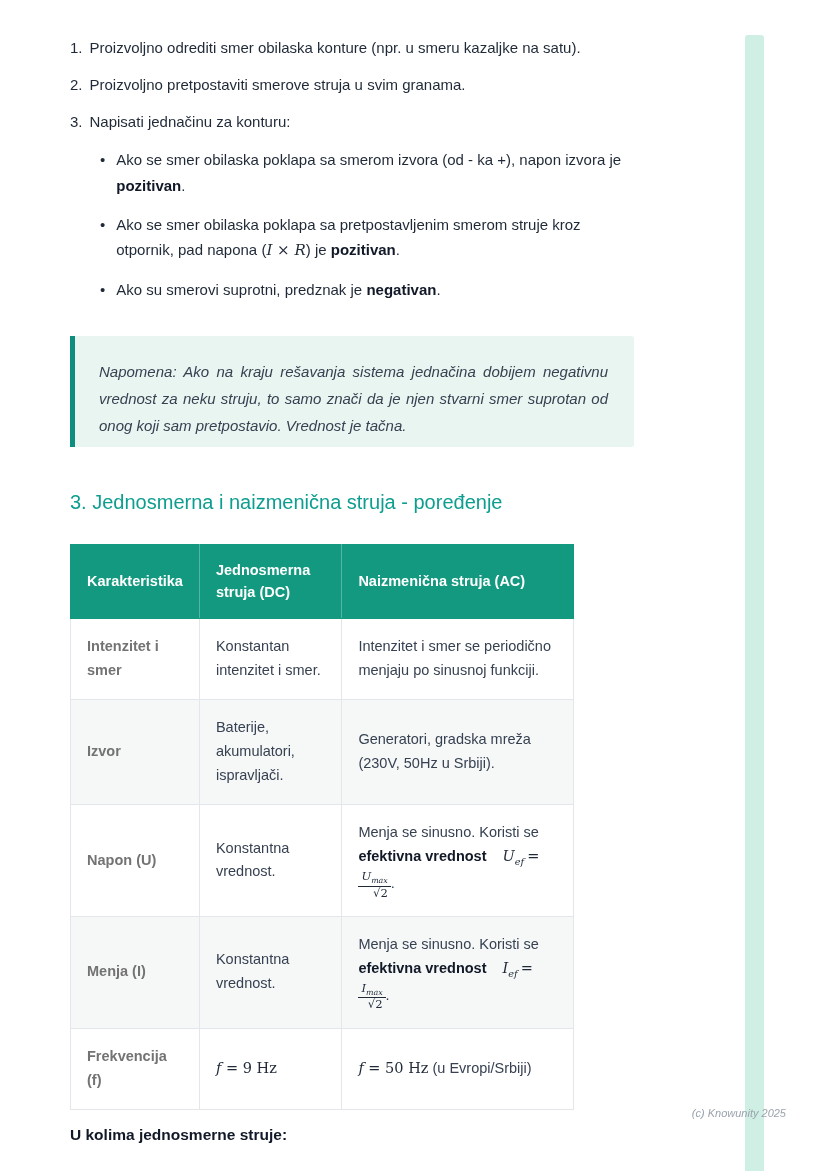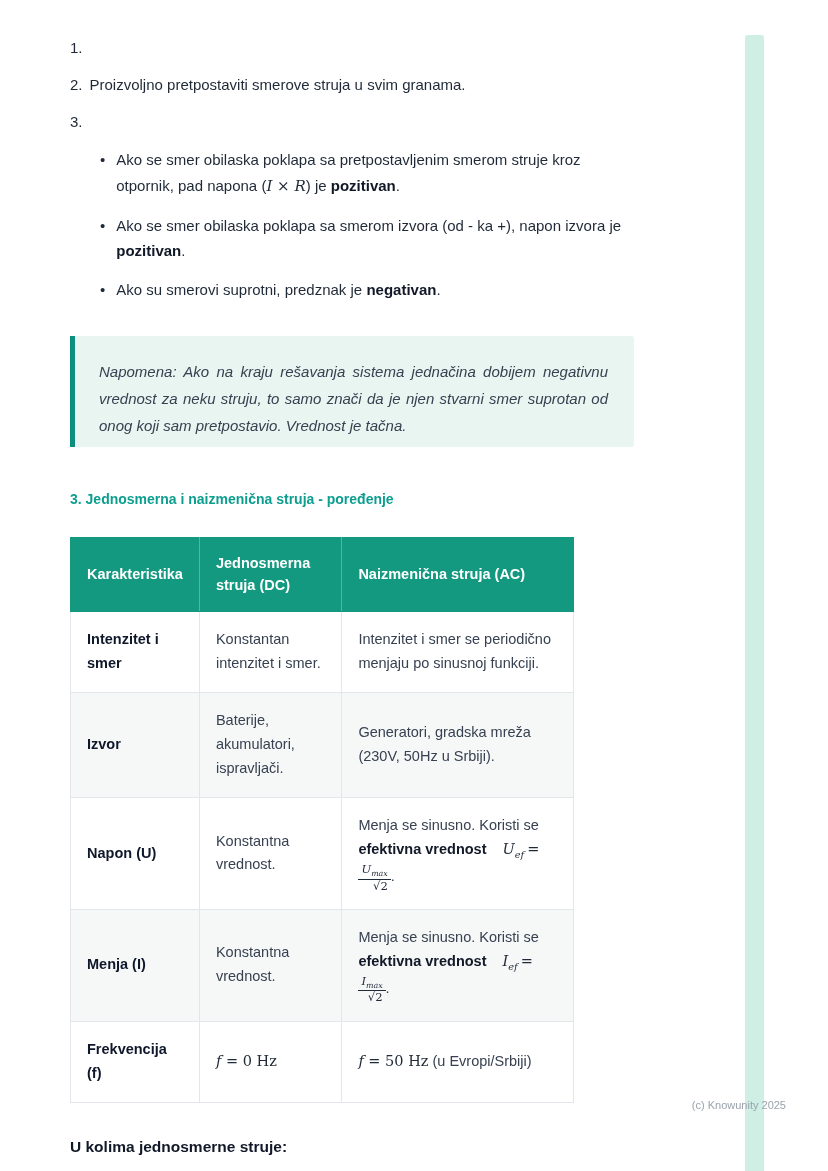--- a/index.html
+++ b/index.html
@@ -57,22 +57,22 @@
     font-style:italic;
     font-size:15px;
     line-height:1.8;
     color:#374151;
     text-align:justify;
     border-radius:0 3px 3px 0;
   }
   
   .section-title{
     margin-top:44px;
-    font-size:14px;
-    font-weight:bold;
+    font-size:20px;
+    font-weight:normal;
     color:var(--accent);
   }
   
   table{
     margin-top:30px;
     width:504px;
     border-collapse:collapse;
     font-size:14.5px;
   }
   th,td{
@@ -86,75 +86,78 @@
     background:var(--table-header-bg);
     color:#ffffff;
     font-weight:bold;
     border:1px solid var(--table-header-bg);
     border-right:1px solid rgba(255,255,255,0.28);
     padding:15px 16px;
     line-height:1.5;
   }
   thead th:last-child{border-right:1px solid var(--table-header-bg);}
   tbody tr:nth-child(even){background:var(--row-alt-bg);}
-  td.rowname{font-weight:bold;color:#0f172a;}
+  td.rowname{font-weight:bold;color:#737373;}
   td{color:#374151;}
   
   .math{font-family:"DejaVu Serif", serif;color:#1f2937;}
   .math i{font-style:italic;}
   .math sub{font-size:0.68em;font-style:italic;}
   .math .eq{margin:0 3px;font-style:normal;}
   .frac{
     display:inline-block;
     vertical-align:-0.75em;
     text-align:right;
     font-size:0.8em;
     line-height:1.15;
   }
   .frac .ftop{display:block;padding:0 3px;}
   .frac .fbot{display:block;border-top:1px solid #1f2937;padding:0 3px;}
   .ml{margin-left:16px;}
   
-  .bold-line{margin-top:35px;font-size:15.5px;font-weight:bold;color:#111827;}
+  .bold-line{margin-top:16px;font-size:15.5px;font-weight:bold;color:#111827;}
   
   .footer{
     position:absolute;
     right:42px;
-    bottom:60px;
+    bottom:52px;
     font-size:11px;
     color:#9aa3ad;
+    font-style:italic;
   }
 </style>
 </head>
 <body>
 
 <div class="page">
   <div class="strip"></div>
 
   <main class="content">
 
     <div class="step">
       <span class="num">1.</span>
+      <span>Proizvoljno odrediti smer obilaska konture (npr. u smeru kazaljke na satu).</span>
     </div>
     <div class="step">
       <span class="num">2.</span>
       <span>Proizvoljno pretpostaviti smerove struja u svim granama.</span>
     </div>
     <div class="step" style="margin-bottom:0;">
       <span class="num">3.</span>
+      <span>Napisati jednačinu za konturu:</span>
     </div>
 
     <ul class="bullets">
       <li class="bullet">
         <span class="dot"></span>
-        <span><span>Ako se smer obilaska poklapa sa pretpostavljenim smerom struje kroz otpornik, pad napona (</span><span class="mvar">I</span><span class="mop"> × </span><span class="mvar">R</span><span>) je </span><strong>pozitivan</strong><span>.</span></span>
+        <span><span>Ako se smer obilaska poklapa sa smerom izvora (od - ka +), napon izvora je </span><strong>pozitivan</strong><span>.</span></span>
       </li>
       <li class="bullet">
         <span class="dot"></span>
-        <span><span>Ako se smer obilaska poklapa sa smerom izvora (od - ka +), napon izvora je </span><strong>pozitivan</strong><span>.</span></span>
+        <span><span>Ako se smer obilaska poklapa sa pretpostavljenim smerom struje kroz otpornik, pad napona (</span><span class="mvar">I</span><span class="mop"> × </span><span class="mvar">R</span><span>) je </span><strong>pozitivan</strong><span>.</span></span>
       </li>
       <li class="bullet" style="margin-bottom:15px;">
         <span class="dot"></span>
         <span><span>Ako su smerovi suprotni, predznak je </span><strong>negativan</strong><span>.</span></span>
       </li>
     </ul>
 
     <div class="note">
       <span>Napomena: Ako na kraju rešavanja sistema jednačina dobijem negativnu vrednost za neku struju, to samo znači da je njen stvarni smer suprotan od onog koji sam pretpostavio. Vrednost je tačna.</span>
     </div>
@@ -195,21 +198,21 @@
         <tr>
           <td class="rowname">Menja (I)</td>
           <td>Konstantna vrednost.</td>
           <td>
             <span>Menja se sinusno. Koristi se </span><strong>efektivna vrednost</strong><span class="math ml"><i>I</i><sub>ef</sub><span class="eq">=</span><span class="frac"><span class="ftop"><i>I</i><sub>max</sub></span><span class="fbot">√2</span></span></span><span>.</span>
           </td>
         </tr>
         <tr>
           <td class="rowname">Frekvencija (f)</td>
           <td>
-            <span class="math"><i>f</i><span> = 0 Hz</span></span>
+            <span class="math"><i>f</i><span> = 9 Hz</span></span>
           </td>
           <td>
             <span class="math"><i>f</i><span> = 50 Hz</span></span><span> (u Evropi/Srbiji)</span>
           </td>
         </tr>
       </tbody>
     </table>
 
 
     <p class="bold-line">U kolima jednosmerne struje:</p>

